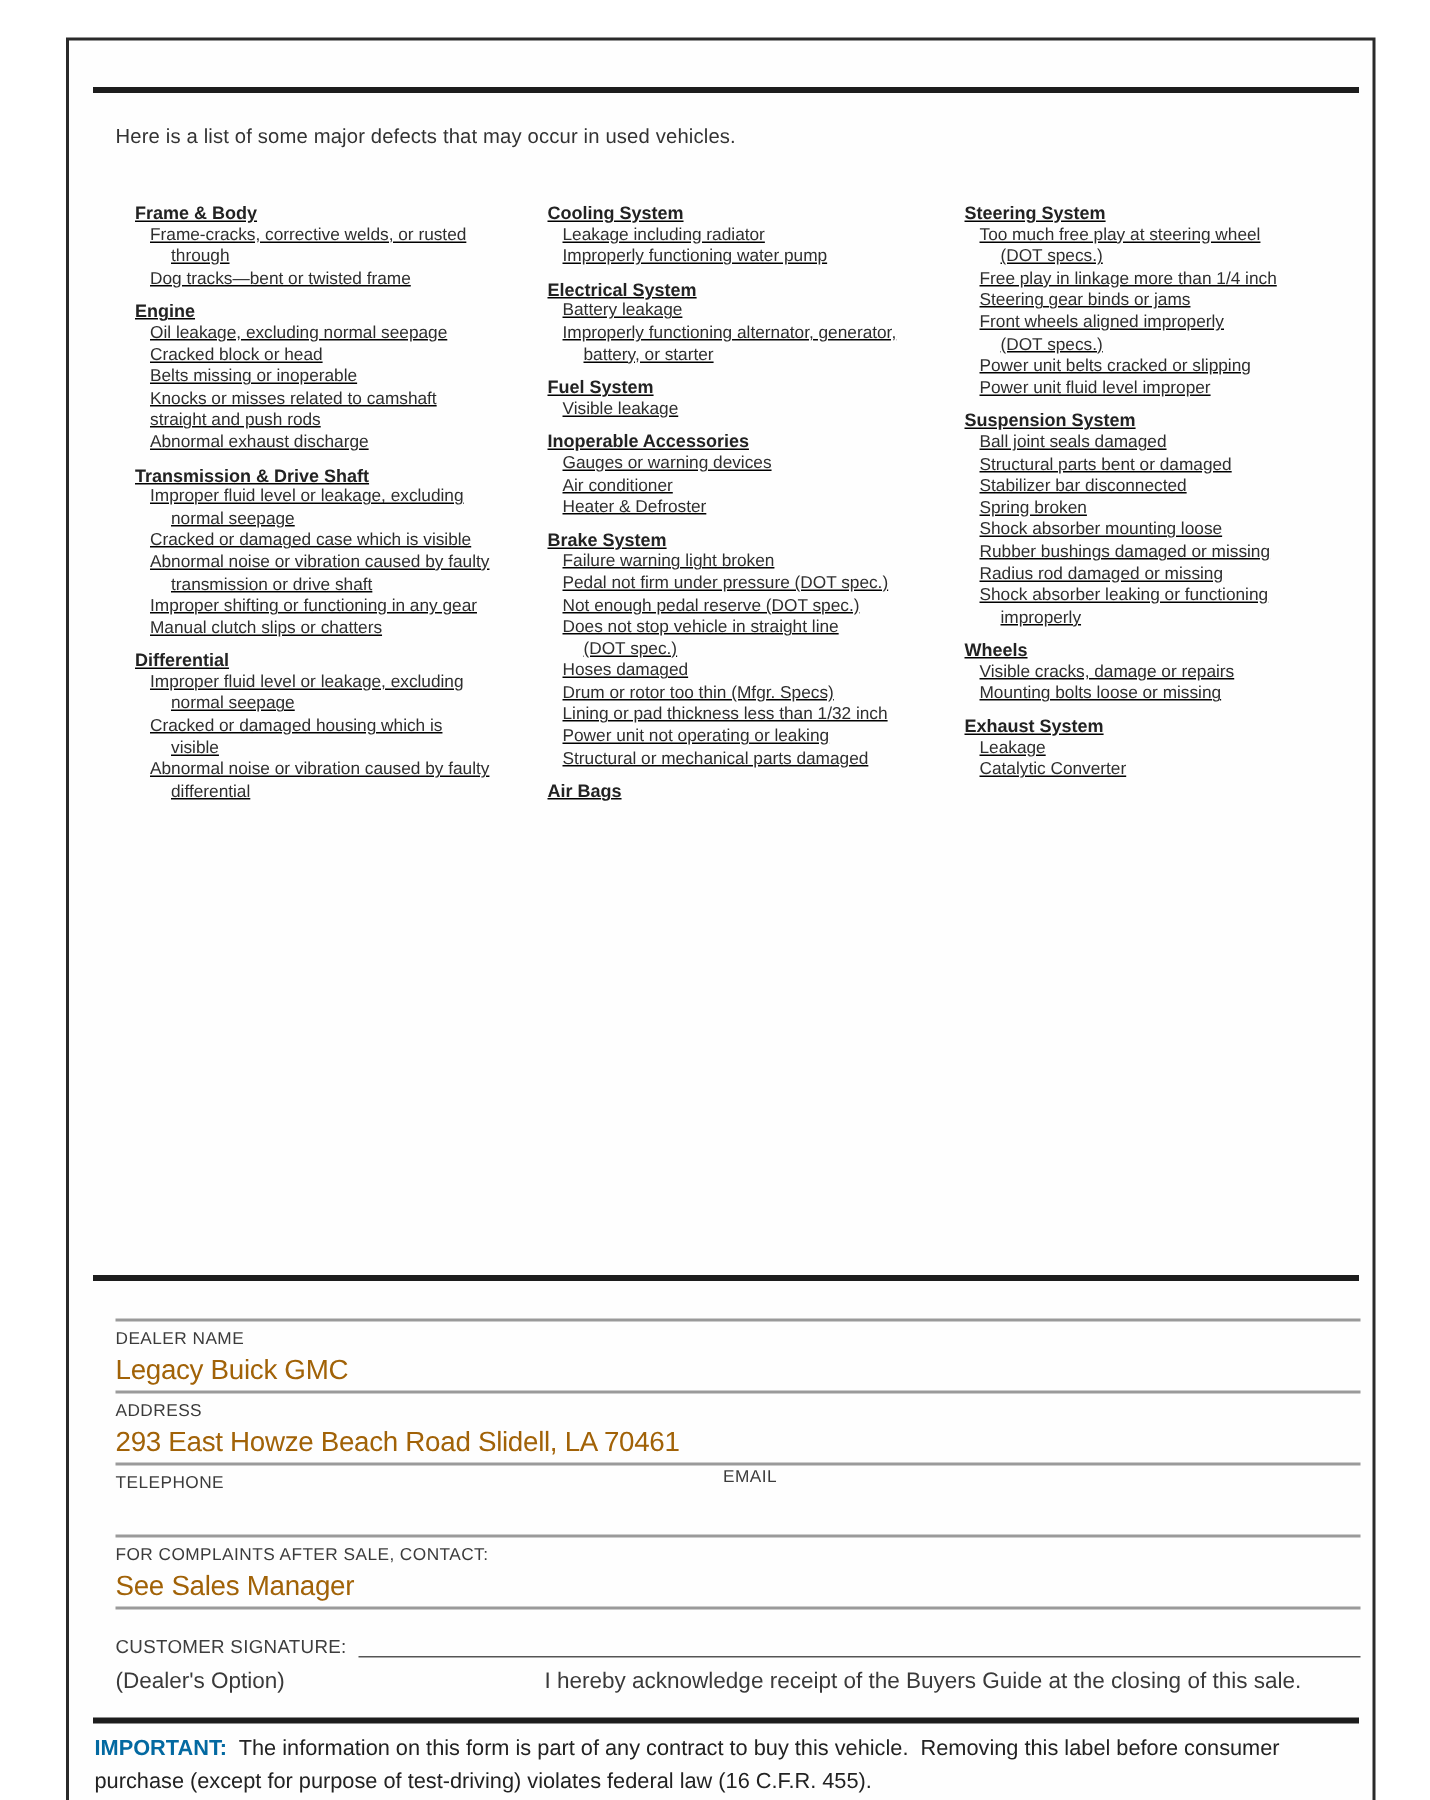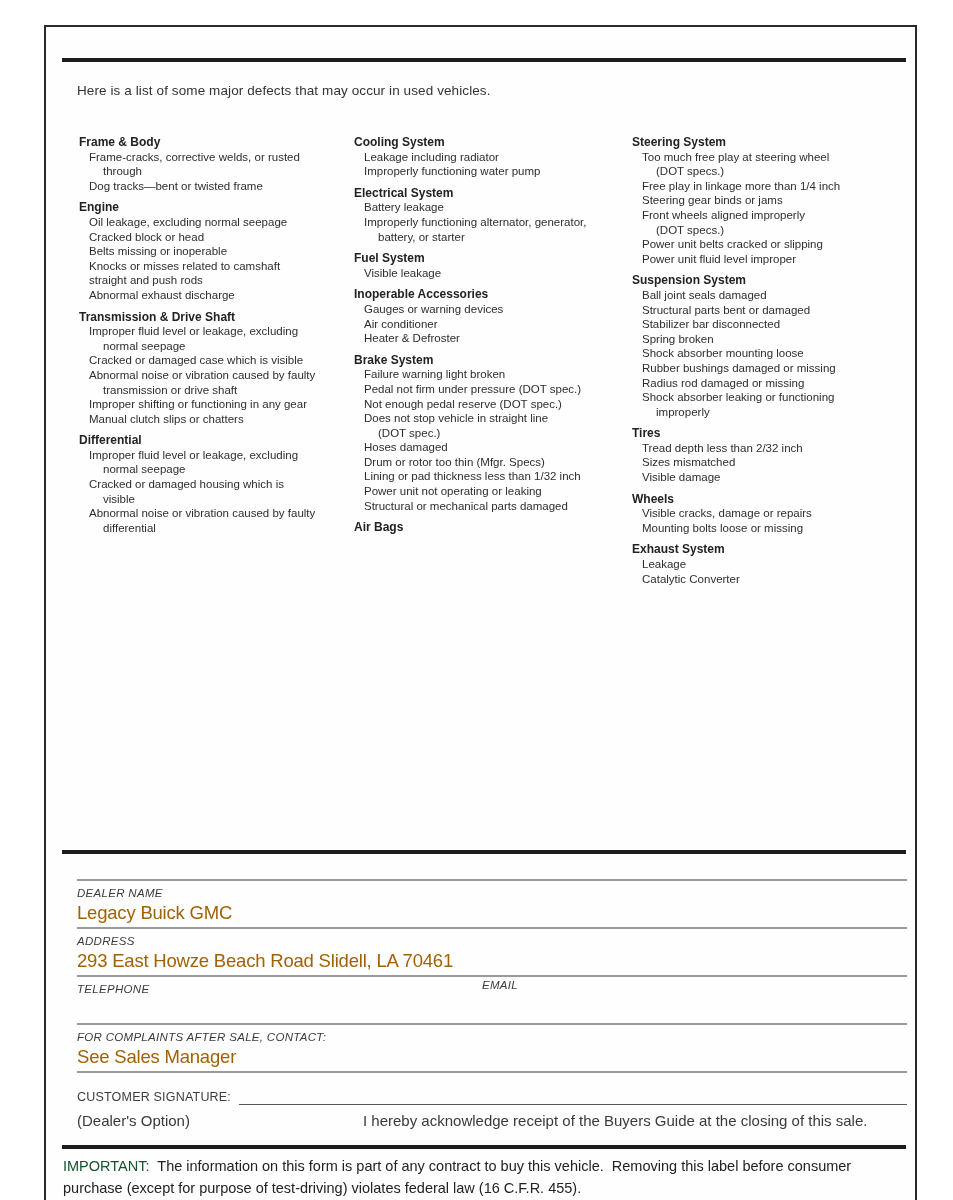--- a/index.html
+++ b/index.html
@@ -20,58 +20,58 @@
   .intro{
     position:absolute;left:31px;top:56px;margin:0;
     font-size:13.5px;color:#333;letter-spacing:.1px;
   }
   
   .columns{position:absolute;left:31px;top:108px;display:flex;}
   .col{flex:none;}
   .col-0{width:275px;}
   .col-1{width:278px;}
   .col-2{width:258px;}
-  .category{margin:0 0 7px 2px;}
+  .category{margin:0 0 7px 13px;text-decoration:underline;}
   .cat-title{
     font-size:12px;font-weight:bold;color:#222;
     line-height:14.6px;white-space:nowrap;
   }
   .item-line{
     font-size:11.5px;color:#2e2e2e;line-height:14.6px;white-space:nowrap;
   }
   .item-line.first{padding-left:10px;}
   .item-line.cont{padding-left:24px;}
   
   .dealer{position:absolute;left:31px;top:852px;width:830px;}
   .field{border-top:2px solid #9a9a9a;height:46px;position:relative;}
   .field-labels{position:relative;padding-top:2px;}
   .field-label{
-    font-size:11.5px;color:#3b3b3b;letter-spacing:.3px;font-style:italic;
+    font-size:11.5px;color:#3b3b3b;letter-spacing:.3px;
   }
   .field-label.second{position:absolute;left:405px;top:2px;}
   .field-value{
     font-size:18.5px;color:#a16207;letter-spacing:-.2px;margin-top:1px;
     white-space:nowrap;
   }
   .field-close{border-top:2px solid #9a9a9a;height:0;}
   
   .sig-row{
     position:absolute;left:31px;top:1063px;width:830px;
-    display:flex;align-items:flex-start;
+    display:flex;align-items:center;
   }
   .sig-label{font-size:12.5px;color:#3d3d3d;letter-spacing:.2px;white-space:nowrap;}
   .sig-line{flex:1;border-bottom:1.5px solid #555;margin-left:8px;height:14px;}
   .sig-sub{position:absolute;left:31px;top:1085px;width:830px;font-size:15px;color:#3a3a3a;}
   .sig-sub .ack{position:absolute;left:286px;top:0;white-space:nowrap;text-align:center;}
   
   .important{
     position:absolute;left:17px;top:1128px;width:824px;margin:0;
     font-size:14.5px;line-height:22px;color:#222;white-space:pre-wrap;
   }
-  .important b{font-weight:normal;color:#14532d;}
+  .important b{font-weight:bold;color:#0369a1;}
 </style>
 </head>
 <body>
 
 <div class="page">
   <div class="doc-box">
 
     <div class="rule rule-top"></div>
 
     <p class="intro">Here is a list of some major defects that may occur in used vehicles.</p>
@@ -170,26 +170,20 @@
             <div class="item-line first">Structural parts bent or damaged</div>
             <div class="item-line first">Stabilizer bar disconnected</div>
             <div class="item-line first">Spring broken</div>
             <div class="item-line first">Shock absorber mounting loose</div>
             <div class="item-line first">Rubber bushings damaged or missing</div>
             <div class="item-line first">Radius rod damaged or missing</div>
             <div class="item-line first">Shock absorber leaking or functioning</div>
             <div class="item-line cont">improperly</div>
           </div>
           <div class="category">
-            <div class="cat-title">Tires</div>
-            <div class="item-line first">Tread depth less than 2/32 inch</div>
-            <div class="item-line first">Sizes mismatched</div>
-            <div class="item-line first">Visible damage</div>
-          </div>
-          <div class="category">
             <div class="cat-title">Wheels</div>
             <div class="item-line first">Visible cracks, damage or repairs</div>
             <div class="item-line first">Mounting bolts loose or missing</div>
           </div>
           <div class="category">
             <div class="cat-title">Exhaust System</div>
             <div class="item-line first">Leakage</div>
             <div class="item-line first">Catalytic Converter</div>
           </div>
         </div>

